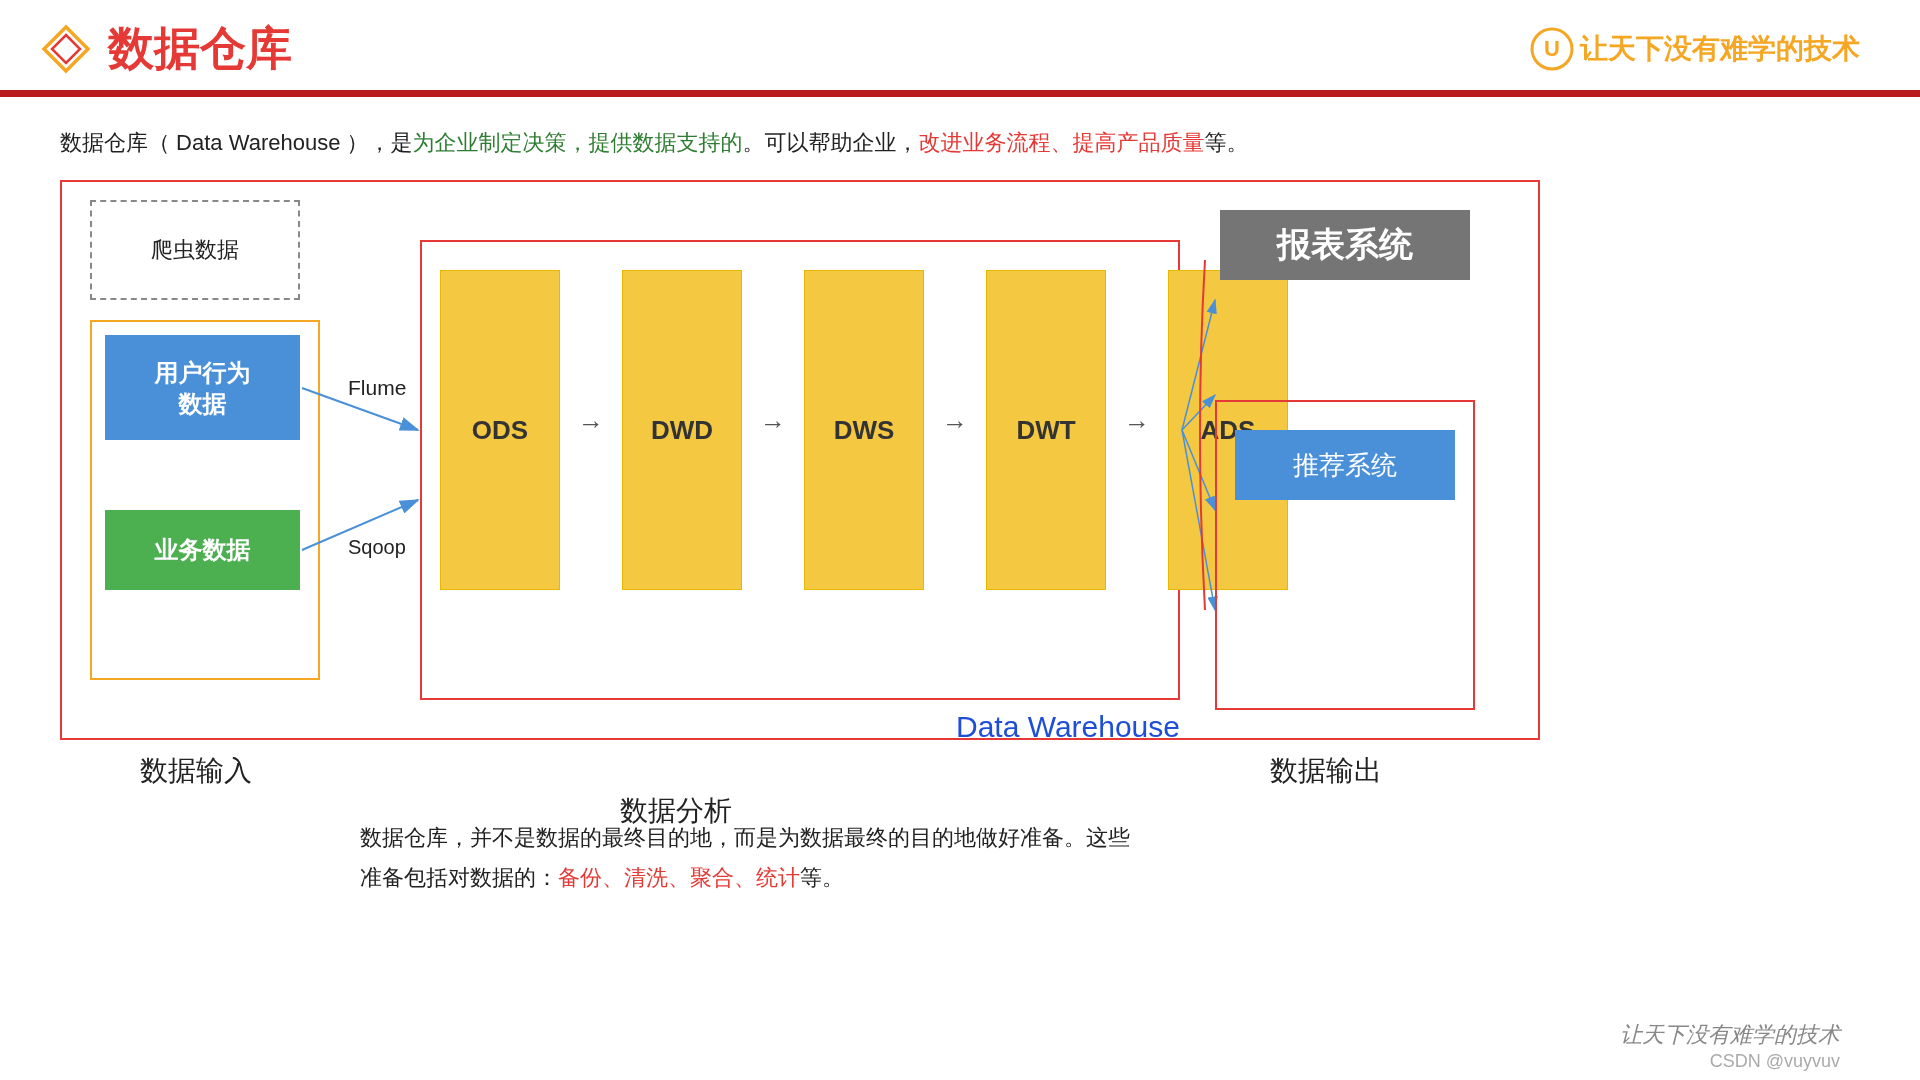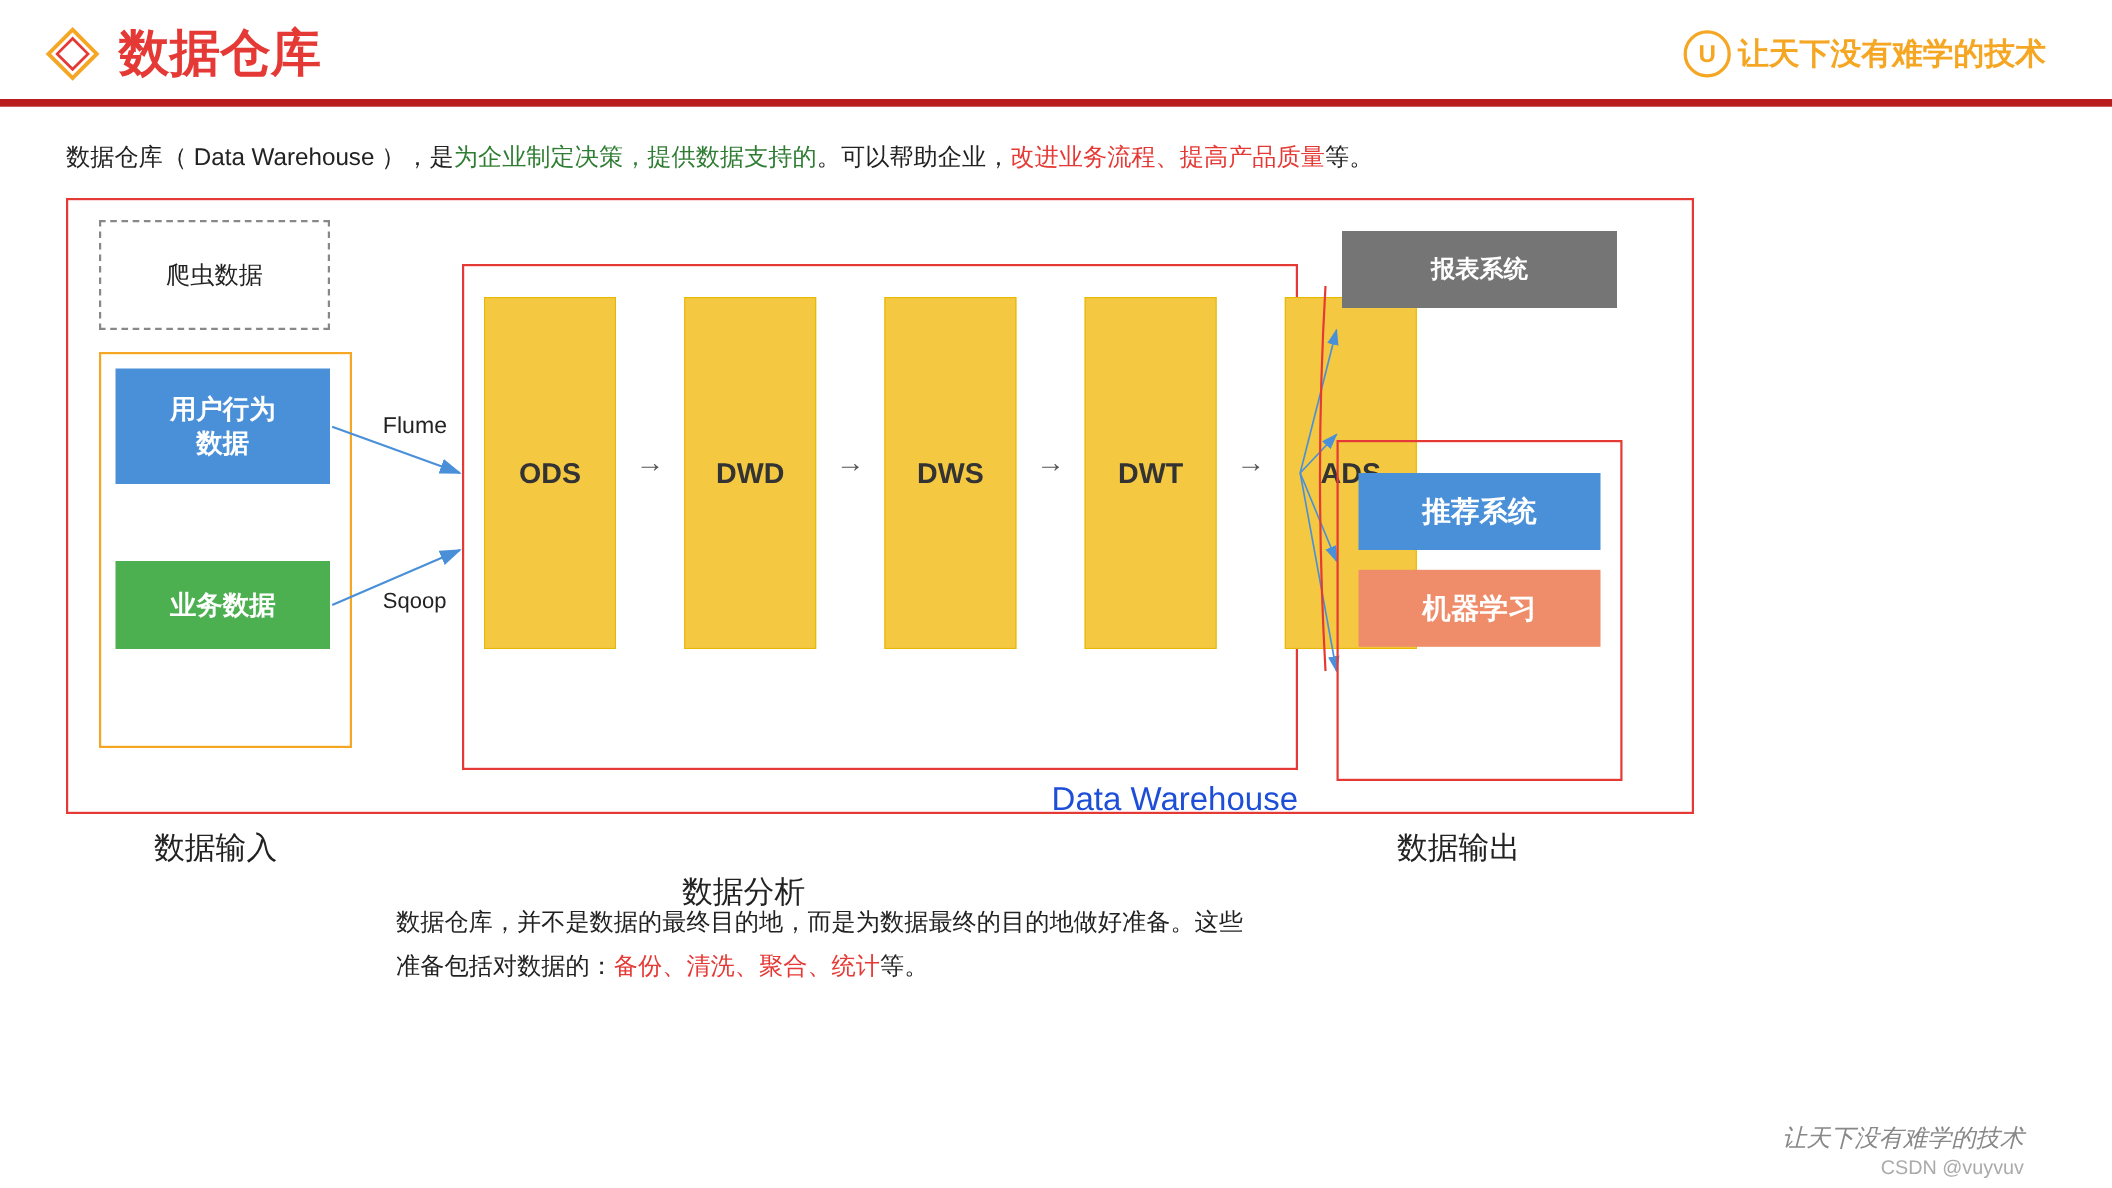--- a/index.html
+++ b/index.html
@@ -233,21 +233,21 @@
       left: 1160px;
       top: 30px;
       width: 280px;
     }
     .output-box {
       width: 250px;
       height: 70px;
       display: flex;
       align-items: center;
       justify-content: center;
-      font-size: 22px;
+      font-size: 34px;
       font-weight: bold;
       color: white;
       margin-bottom: 18px;
     }
     .output-report { background: #757575; }
     .output-user { background: #66bb6a; }
 
     
     .output-red-box {
       position: absolute;
@@ -259,21 +259,21 @@
     }
     .output-recommend {
       background: #4a90d9;
       width: 220px;
       height: 70px;
       margin: 28px auto 18px auto;
       display: flex;
       align-items: center;
       justify-content: center;
       font-size: 26px;
-      font-weight: bold;
+      font-weight: normal;
       color: white;
     }
     .output-ml {
       background: #ef8c6a;
       width: 220px;
       height: 70px;
       margin: 0 auto;
       display: flex;
       align-items: center;
       justify-content: center;
@@ -403,23 +403,20 @@
   <div class="output-section">
     <div class="output-box output-report">
       <span>报表系统</span>
     </div>
   </div>
 
   <div class="output-red-box">
     <div class="output-recommend">
       <span>推荐系统</span>
     </div>
-    <div class="output-ml">
-      <span>机器学习</span>
-    </div>
   </div>
 
   <span class="label-input">数据输入</span>
   <span class="label-analysis">数据分析</span>
   <span class="label-output">数据输出</span>
 
 </div>
 
 <div class="bottom-text">
   <div>数据仓库，并不是数据的最终目的地，而是为数据最终的目的地做好准备。这些</div>

